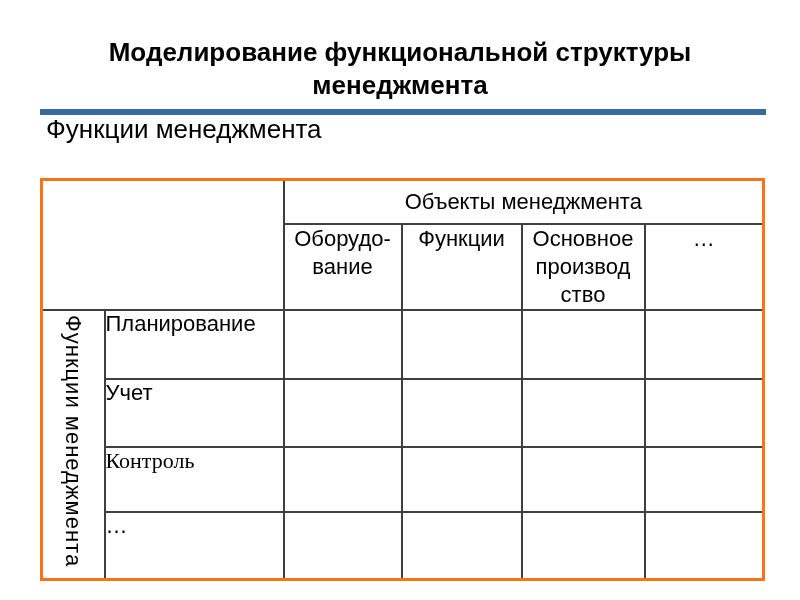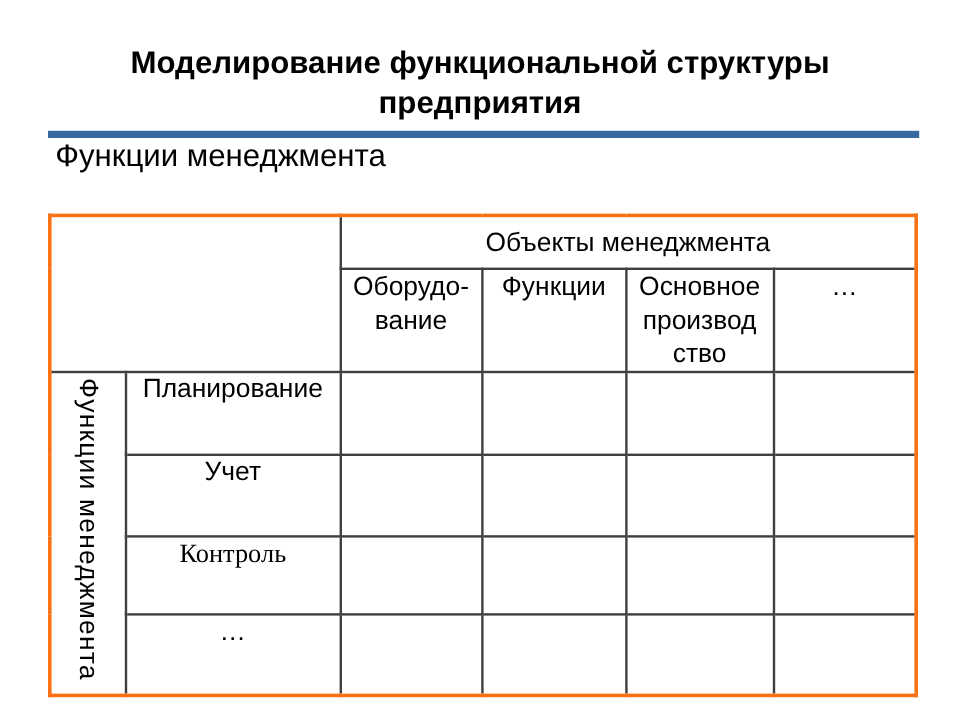--- a/index.html
+++ b/index.html
@@ -42,21 +42,21 @@
     font-size: 22px;
     overflow: hidden;
   }
   td.corner { background: #ffffff; }
   td.colgroup-hdr { text-align: center; vertical-align: middle; }
   td.colhdr {
     text-align: center; vertical-align: top;
     padding-top: 5px; line-height: 28px;
     white-space: pre-line;
   }
-  td.rowhdr { text-align: center; vertical-align: top; padding-top: 6px; }
+  td.rowhdr { text-align: left; vertical-align: top; padding-top: 6px; }
   td.vert-cell { text-align: center; vertical-align: middle; }
   .vert-text {
     display: inline-block;
     writing-mode: vertical-rl;
     text-orientation: mixed;
     font-size: 22px;
     letter-spacing: 1px;
     white-space: nowrap;
   }
   tr.r1 { height: 44px; }
@@ -66,21 +66,21 @@
   tr.r5 { height: 65px; font-family: Liberation Serif, serif; }
   tr.r6 { height: 68px; }
 </style>
 </head>
 <body>
 
 <div class="slide">
 
   <div class="title">
     <span>Моделирование функциональной структуры</span>
-    <span>предприятия</span>
+    <span>менеджмента</span>
   </div>
 
   <div class="rule" style="background: rgb(55, 106, 158);"></div>
 
   <div class="subtitle">Функции менеджмента</div>
 
   <table class="matrix">
     <colgroup>
       <col style="width:63px">
       <col style="width:179px">

